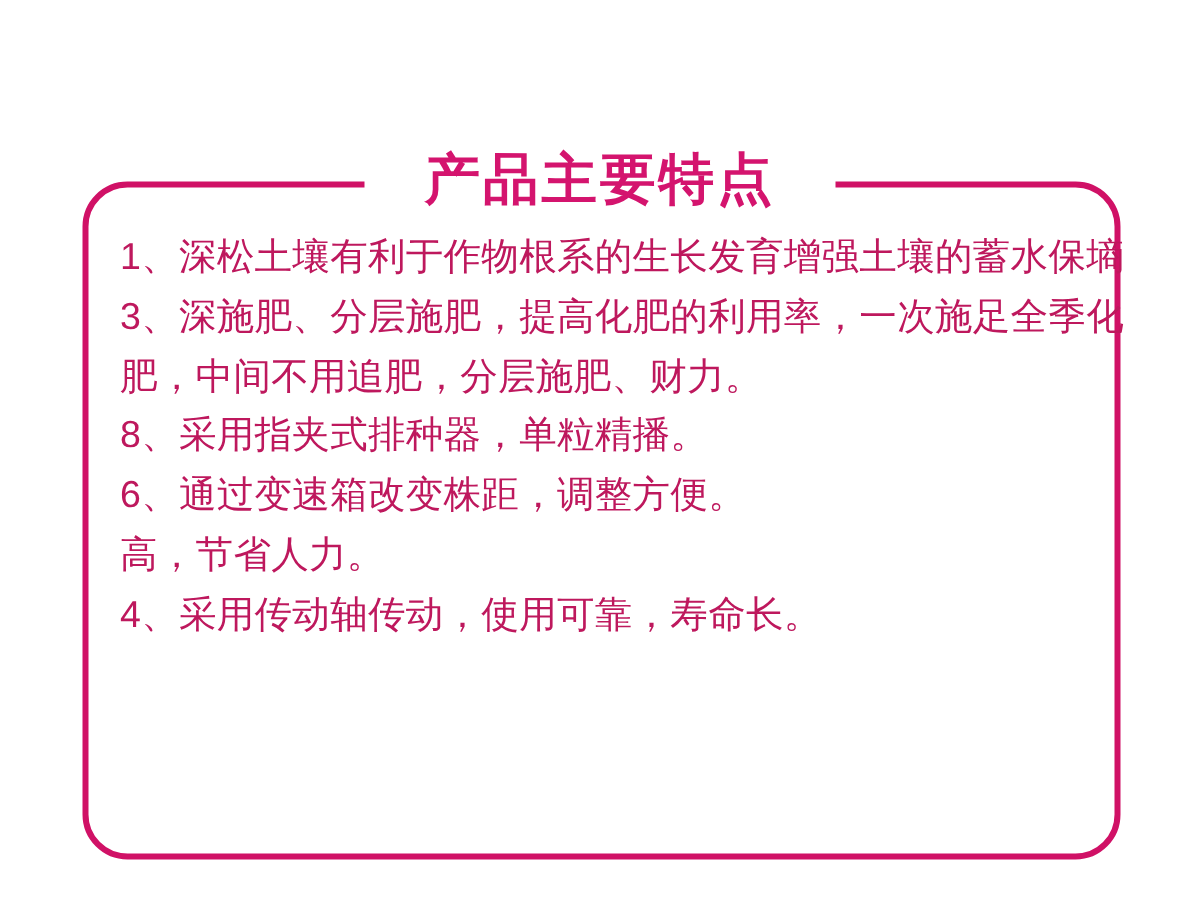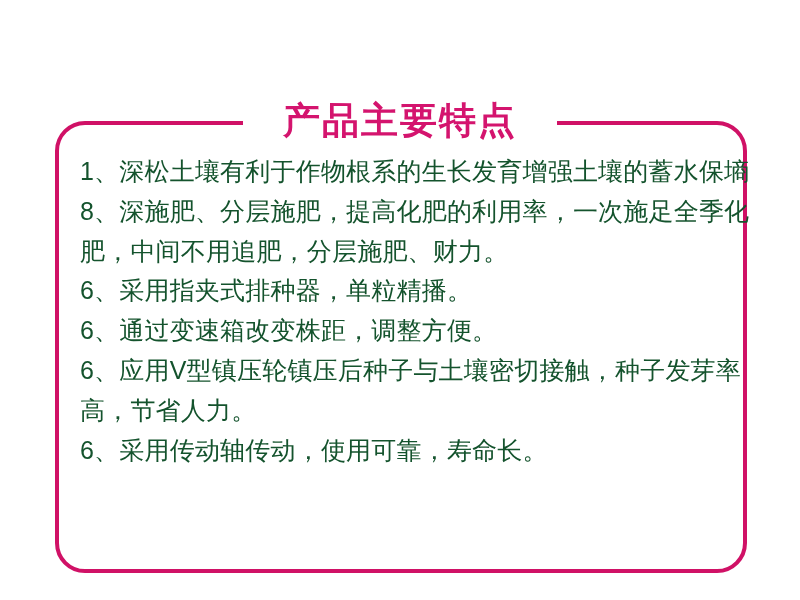--- a/index.html
+++ b/index.html
@@ -47,57 +47,56 @@
     top: 152px;
     width: 666px;
     z-index: 1;
   }
 
   .feature { margin: 0; }
 
   .feature .line {
     font-size: 25px;
     line-height: 39.8px;
-    color: #14532d;
+    color: #be185d;
     white-space: nowrap;
     letter-spacing: 0.2px;
   }
 </style>
 </head>
 <body>
 
 <div class="page">
 
   <div class="feature-panel"></div>
 
   <div class="panel-title">产品主要特点</div>
 
   <div class="features">
 
     <div class="feature">
       <div class="line">1、深松土壤有利于作物根系的生长发育增强土壤的蓄水保墒</div>
     </div>
 
     <div class="feature">
-      <div class="line">8、深施肥、分层施肥，提高化肥的利用率，一次施足全季化</div>
+      <div class="line">3、深施肥、分层施肥，提高化肥的利用率，一次施足全季化</div>
       <div class="line">肥，中间不用追肥，分层施肥、财力。</div>
     </div>
 
     <div class="feature">
-      <div class="line">6、采用指夹式排种器，单粒精播。</div>
+      <div class="line">8、采用指夹式排种器，单粒精播。</div>
     </div>
 
     <div class="feature">
       <div class="line">6、通过变速箱改变株距，调整方便。</div>
     </div>
 
 
     <div class="feature">
-      <div class="line">6、应用V型镇压轮镇压后种子与土壤密切接触，种子发芽率</div>
       <div class="line">高，节省人力。</div>
     </div>
 
     <div class="feature">
-      <div class="line">6、采用传动轴传动，使用可靠，寿命长。</div>
+      <div class="line">4、采用传动轴传动，使用可靠，寿命长。</div>
     </div>
 
   </div>
 </div>
 
 </body></html>

